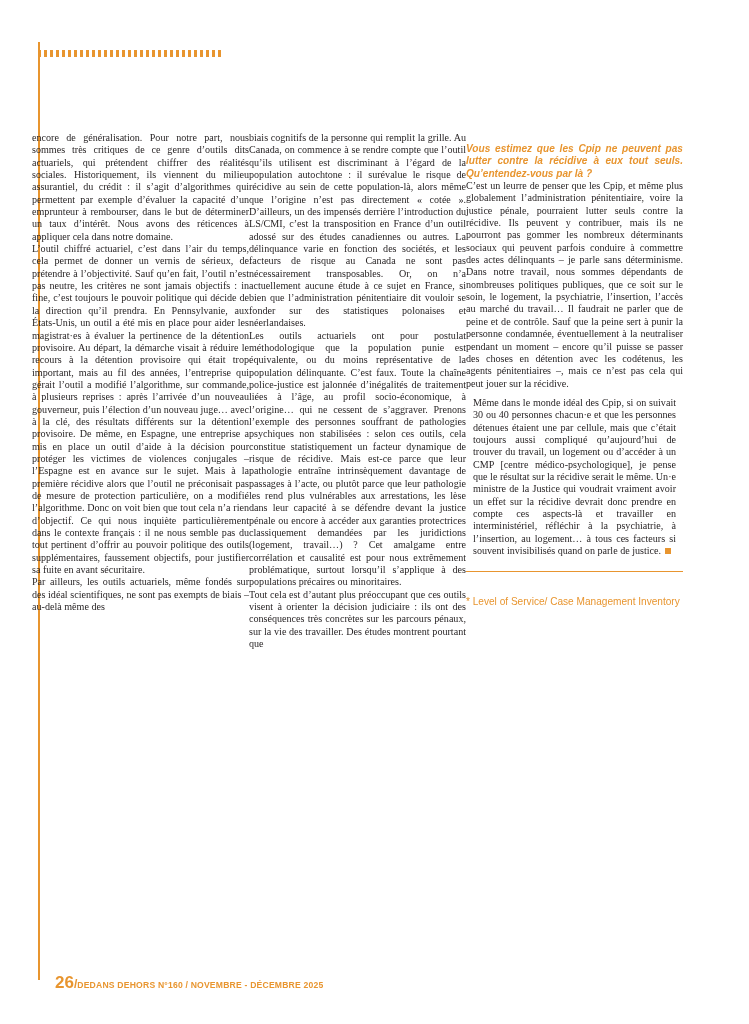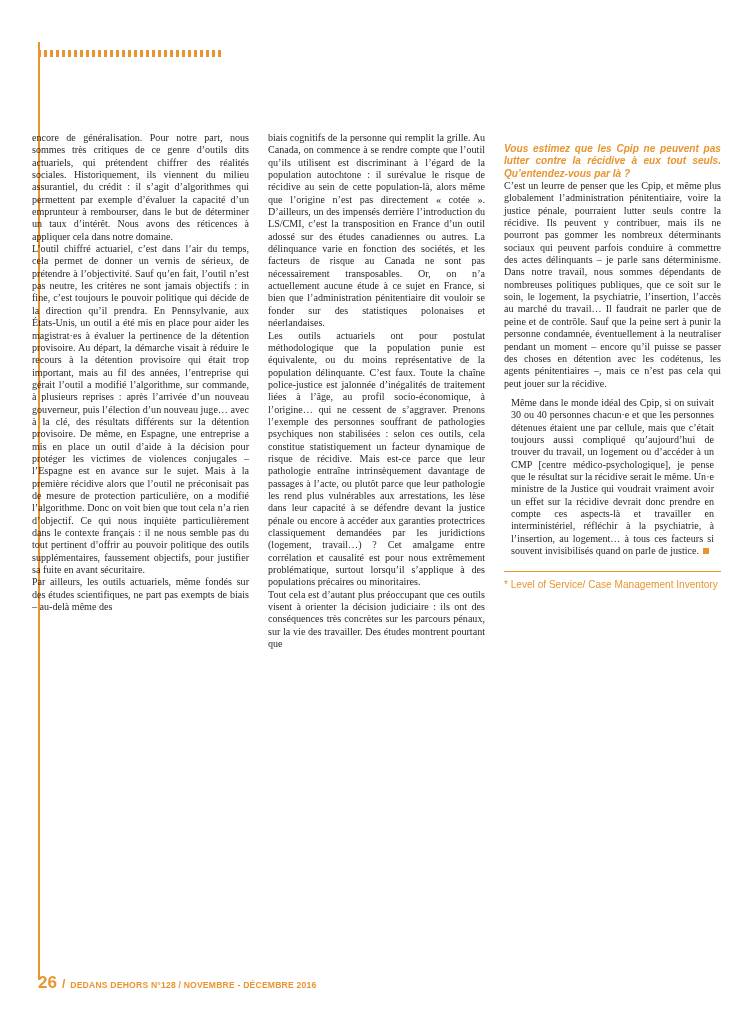--- a/index.html
+++ b/index.html
@@ -42,21 +42,20 @@
     );
   }
 
   
   .columns {
     position: absolute;
     left: 32px;
     top: 132px;
     width: 690px;
     display: flex;
-    gap: 19px;
   }
   .col {
     width: 217px;
     position: relative;
   }
   .col p {
     margin: 0;
     text-align: justify;
     font-size: 10.1px;
     line-height: 12.35px;
@@ -82,40 +81,39 @@
     display: inline-block;
     width: 6px;
     height: 6px;
     background: #e8952f;
     margin-left: 4px;
     vertical-align: baseline;
   }
 
   .footnote-wrap {
     margin-top: 14px;
-    padding-top: 7px;
+    padding-top: 24px;
     border-top: 1px solid #e8952f;
   }
   .footnote {
     color: #e8952f;
     font-family: "Liberation Sans", sans-serif;
     font-size: 7.3px;
     line-height: 10px;
     margin: 0;
     text-align: left;
   }
 
   
   .footer {
     position: absolute;
-    left: 38px;
+    left: 55px;
     bottom: 33px;
     display: flex;
     align-items: baseline;
-    gap: 5px;
   }
   .page-num {
     color: #e8952f;
     font-family: "Liberation Sans", sans-serif;
     font-weight: bold;
     font-size: 17px;
     line-height: 17px;
   }
   .footer-slash {
     color: #e8952f;
@@ -135,21 +133,21 @@
 <body>
 
 <div class="left-rule"></div>
 <div class="top-dashes"></div>
 
 <div class="columns">
 
   <div class="col">
     <p>encore de généralisation. Pour notre part, nous sommes très critiques de ce genre d’outils dits actuariels, qui prétendent chiffrer des réalités sociales. Historiquement, ils viennent du milieu assurantiel, du crédit : il s’agit d’algorithmes qui permettent par exemple d’évaluer la capacité d’un emprunteur à rembourser, dans le but de déterminer un taux d’intérêt. Nous avons des réticences à appliquer cela dans notre domaine.</p>
     <p>L’outil chiffré actuariel, c’est dans l’air du temps, cela permet de donner un vernis de sérieux, de prétendre à l’objectivité. Sauf qu’en fait, l’outil n’est pas neutre, les critères ne sont jamais objectifs : in fine, c’est toujours le pouvoir politique qui décide de la direction qu’il prendra. En Pennsylvanie, aux États-Unis, un outil a été mis en place pour aider les magistrat·es à évaluer la pertinence de la détention provisoire. Au départ, la démarche visait à réduire le recours à la détention provisoire qui était trop important, mais au fil des années, l’entreprise qui gérait l’outil a modifié l’algorithme, sur commande, à plusieurs reprises : après l’arrivée d’un nouveau gouverneur, puis l’élection d’un nouveau juge… avec à la clé, des résultats différents sur la détention provisoire. De même, en Espagne, une entreprise a mis en place un outil d’aide à la décision pour protéger les victimes de violences conjugales – l’Espagne est en avance sur le sujet. Mais à la première récidive alors que l’outil ne préconisait pas de mesure de protection particulière, on a modifié l’algorithme. Donc on voit bien que tout cela n’a rien d’objectif. Ce qui nous inquiète particulièrement dans le contexte français : il ne nous semble pas du tout pertinent d’offrir au pouvoir politique des outils supplémentaires, faussement objectifs, pour justifier sa fuite en avant sécuritaire.</p>
-    <p>Par ailleurs, les outils actuariels, même fondés sur des études scientifiques, ne part pas exempts de biais – au-delà même des</p>
+    <p>Par ailleurs, les outils actuariels, même fondés sur des idéal scientifiques, ne sont pas exempts de biais – au-delà même des</p>
   </div>
 
   <div class="col">
     <p>biais cognitifs de la personne qui remplit la grille. Au Canada, on commence à se rendre compte que l’outil qu’ils utilisent est discriminant à l’égard de la population autochtone : il surévalue le risque de récidive au sein de cette population-là, alors même que l’origine n’est pas directement « cotée ». D’ailleurs, un des impensés derrière l’introduction du LS/CMI, c’est la transposition en France d’un outil adossé sur des études canadiennes ou autres. La délinquance varie en fonction des sociétés, et les facteurs de risque au Canada ne sont pas nécessairement transposables. Or, on n’a actuellement aucune étude à ce sujet en France, si bien que l’administration pénitentiaire dit vouloir se fonder sur des statistiques polonaises et néerlandaises.</p>
     <p>Les outils actuariels ont pour postulat méthodologique que la population punie est équivalente, ou du moins représentative de la population délinquante. C’est faux. Toute la chaîne police-justice est jalonnée d’inégalités de traitement liées à l’âge, au profil socio-économique, à l’origine… qui ne cessent de s’aggraver. Prenons l’exemple des personnes souffrant de pathologies psychiques non stabilisées : selon ces outils, cela constitue statistiquement un facteur dynamique de risque de récidive. Mais est-ce parce que leur pathologie entraîne intrinsèquement davantage de passages à l’acte, ou plutôt parce que leur pathologie les rend plus vulnérables aux arrestations, les lèse dans leur capacité à se défendre devant la justice pénale ou encore à accéder aux garanties protectrices classiquement demandées par les juridictions (logement, travail…) ? Cet amalgame entre corrélation et causalité est pour nous extrêmement problématique, surtout lorsqu’il s’applique à des populations précaires ou minoritaires.</p>
     <p>Tout cela est d’autant plus préoccupant que ces outils visent à orienter la décision judiciaire : ils ont des conséquences très concrètes sur les parcours pénaux, sur la vie des travailler. Des études montrent pourtant que</p>
   </div>
 
   <div class="col">
     <p class="pull-quote" style="margin-top:11px;font-style:italic;">Vous estimez que les Cpip ne peuvent pas lutter contre la récidive à eux tout seuls. Qu’entendez-vous par là ?</p>
@@ -160,14 +158,14 @@
     <div class="footnote-wrap">
       <p class="footnote">* Level of Service/ Case Management Inventory</p>
     </div>
   </div>
 
 </div>
 
 <div class="footer">
   <span class="page-num">26</span>
   <span class="footer-slash">/</span>
-  <span class="footer-text">DEDANS DEHORS N°128 / NOVEMBRE - DÉCEMBRE 2016</span>
+  <span class="footer-text">DEDANS DEHORS N°160 / NOVEMBRE - DÉCEMBRE 2025</span>
 </div>
 
 </body></html>

